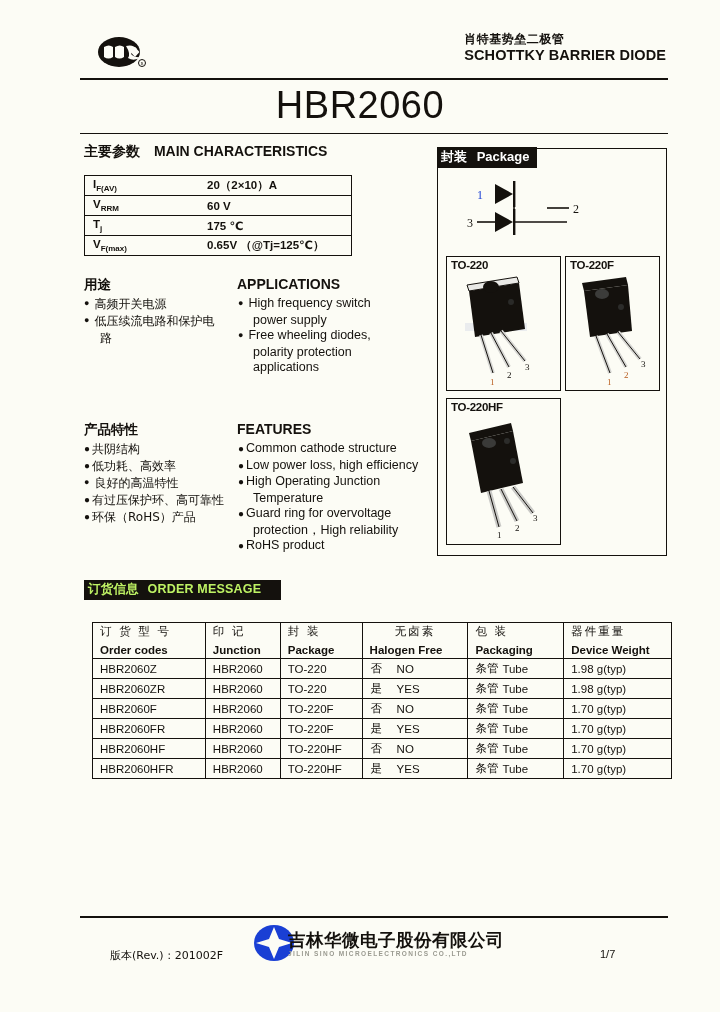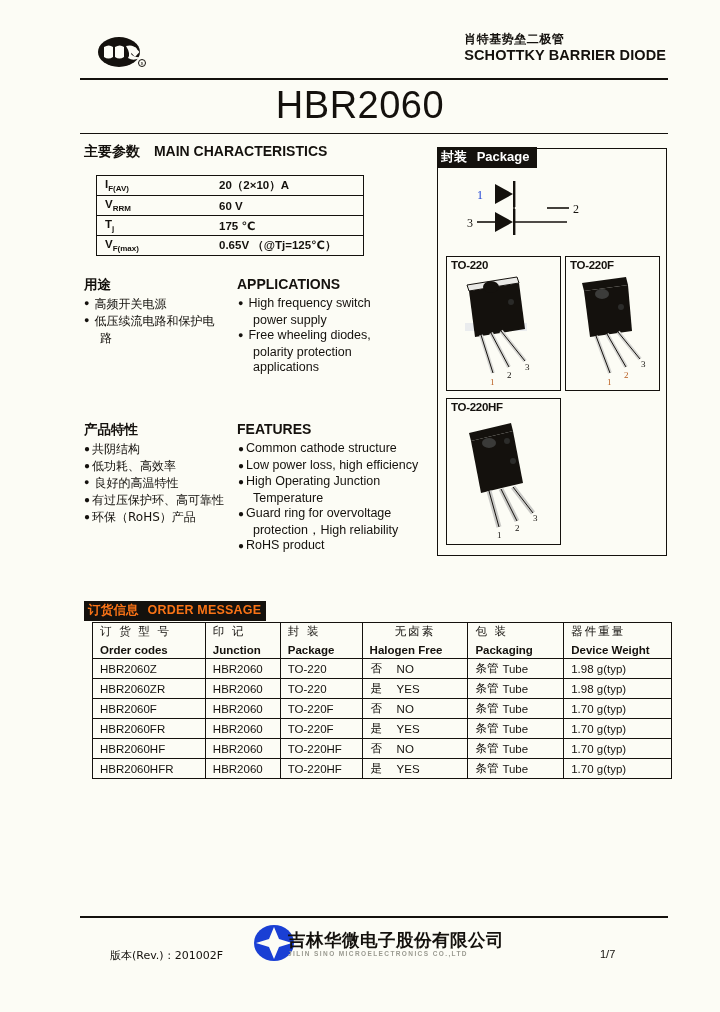--- a/index.html
+++ b/index.html
@@ -26,21 +26,21 @@
   .part-title{
     position:absolute;left:0;right:0;top:84px;text-align:center;
     font-size:38px;font-weight:400;letter-spacing:.5px;
   }
 
   
   .sec-h{position:absolute;font-weight:700;}
   .sec-cn{font-family:"DejaVu Sans",sans-serif;}
 
   
-  .mc-tbl{position:absolute;left:96px;top:175px;width:268px;border-collapse:collapse;}
+  .mc-tbl{position:absolute;left:84px;top:175px;width:268px;border-collapse:collapse;}
   .mc-tbl td{
     border-top:1px solid #14110d;border-bottom:1px solid #14110d;
     height:19px;font-size:11.5px;font-weight:700;padding:0;
   }
   .mc-tbl tr td:first-child{border-left:1.6px solid #14110d;padding-left:8px;width:108px;}
   .mc-tbl tr td:last-child{border-right:1.6px solid #14110d;padding-left:6px;}
   .mc-tbl sub{font-size:8px;font-weight:700;}
   .unit-c{font-size:10.5px;}
 
   
@@ -59,22 +59,22 @@
           border:1.6px solid #14110d;background:#fcfcf5;}
   .pk-cap{position:absolute;left:437px;top:147px;background:#14110d;color:#fff;
           font-size:13px;font-weight:700;padding:1px 8px 2px 4px;}
   .pk-cap .cn{font-family:"DejaVu Sans",sans-serif;}
   .schem{position:absolute;left:437px;top:170px;width:228px;height:80px;}
   .ph-box{position:absolute;border:1.6px solid #14110d;background:#fcfcf5;}
   .ph-lbl{position:absolute;font-size:11.5px;font-weight:700;letter-spacing:-.3px;
           font-family:"Liberation Sans",sans-serif;}
 
   
-  .om-cap{position:absolute;left:84px;top:601px;background:#14110d;color:#f97316;
-          font-size:12.5px;font-weight:700;padding:1px 5px 2px 4px;letter-spacing:.2px;}
+  .om-cap{position:absolute;left:84px;top:580px;background:#14110d;color:#bef264;
+          font-size:12.5px;font-weight:700;padding:1px 20px 2px 4px;letter-spacing:.2px;}
   .om-cap .cn{font-family:"DejaVu Sans",sans-serif;}
   .om-tbl{position:absolute;left:92px;top:622px;width:580px;border-collapse:collapse;}
   .om-tbl td{border:1px solid #14110d;font-size:11.5px;height:19px;padding:0 0 0 7px;
              vertical-align:middle;}
   .om-tbl .hd-cn{font-family:"DejaVu Sans",sans-serif;font-size:11.5px;
                  letter-spacing:2px;padding-bottom:1px;}
   .om-tbl .hd-en{font-weight:700;font-size:11.5px;}
   .om-tbl tr.hr td{border-bottom:none;height:17px;}
   .om-tbl tr.hr2 td{border-top:none;height:17px;}
   .om-tbl td.c{text-align:center;padding-left:0;}

